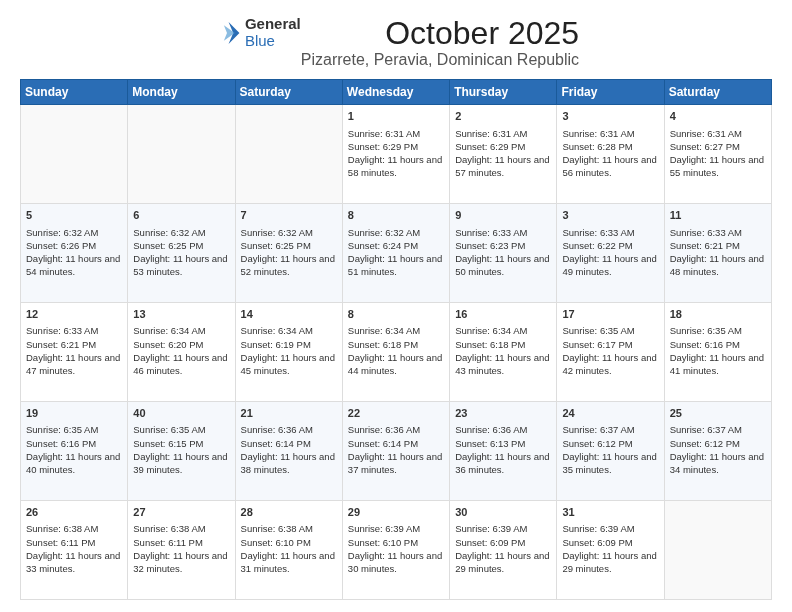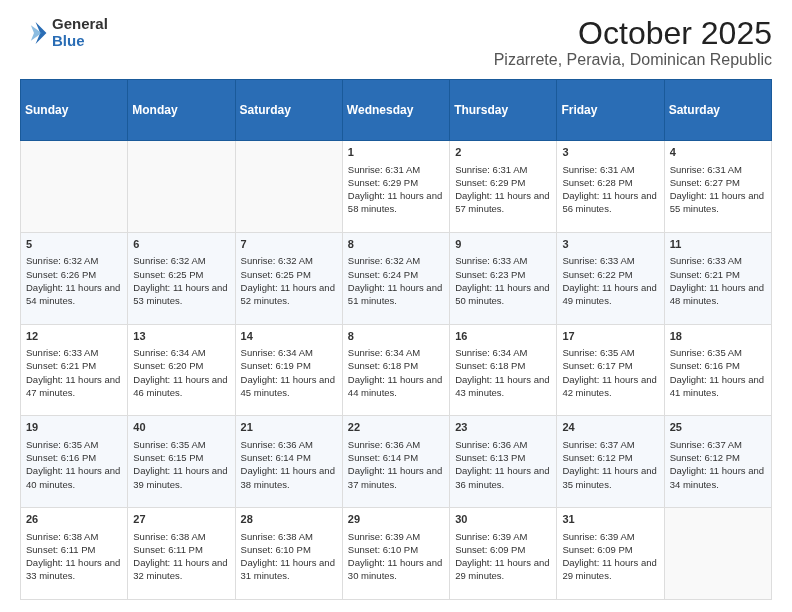--- a/index.html
+++ b/index.html
@@ -12,42 +12,42 @@
     }
     .page {
       width: 792px;
       height: 612px;
       padding: 16px 20px 12px 20px;
       display: flex;
       flex-direction: column;
     }
     .header {
       display: flex;
-      justify-content: space-between;
+      justify-content: center;
       align-items: flex-start;
       margin-bottom: 10px;
     }
     .logo {
       display: flex;
       align-items: center;
       gap: 4px;
     }
     .logo-text {
       display: flex;
       flex-direction: column;
       line-height: 1.1;
     }
     .logo-general {
       font-size: 15px;
       font-weight: bold;
       color: #333;
     }
     .logo-blue {
       font-size: 15px;
-      font-weight: bold;
+      font-weight: normal;
       color: #2a6db5;
     }
     .logo-icon {
       width: 28px;
       height: 28px;
     }
     .title-block {
       text-align: right;
     }
     .month-title {
@@ -65,21 +65,21 @@
       border: 1px solid #ccc;
       border-collapse: collapse;
       width: 100%;
       table-layout: fixed;
     }
     .calendar th {
       background: #2a6db5;
       color: #fff;
       font-size: 12px;
       font-weight: bold;
-      padding: 23px 4px;
+      padding: 5px 4px;
       text-align: left;
       border: 1px solid #1a5a9a;
     }
     .calendar td {
       vertical-align: top;
       font-size: 9.5px;
       color: #333;
       padding: 4px 5px;
       border: 1px solid #ddd;
       height: 82px;

